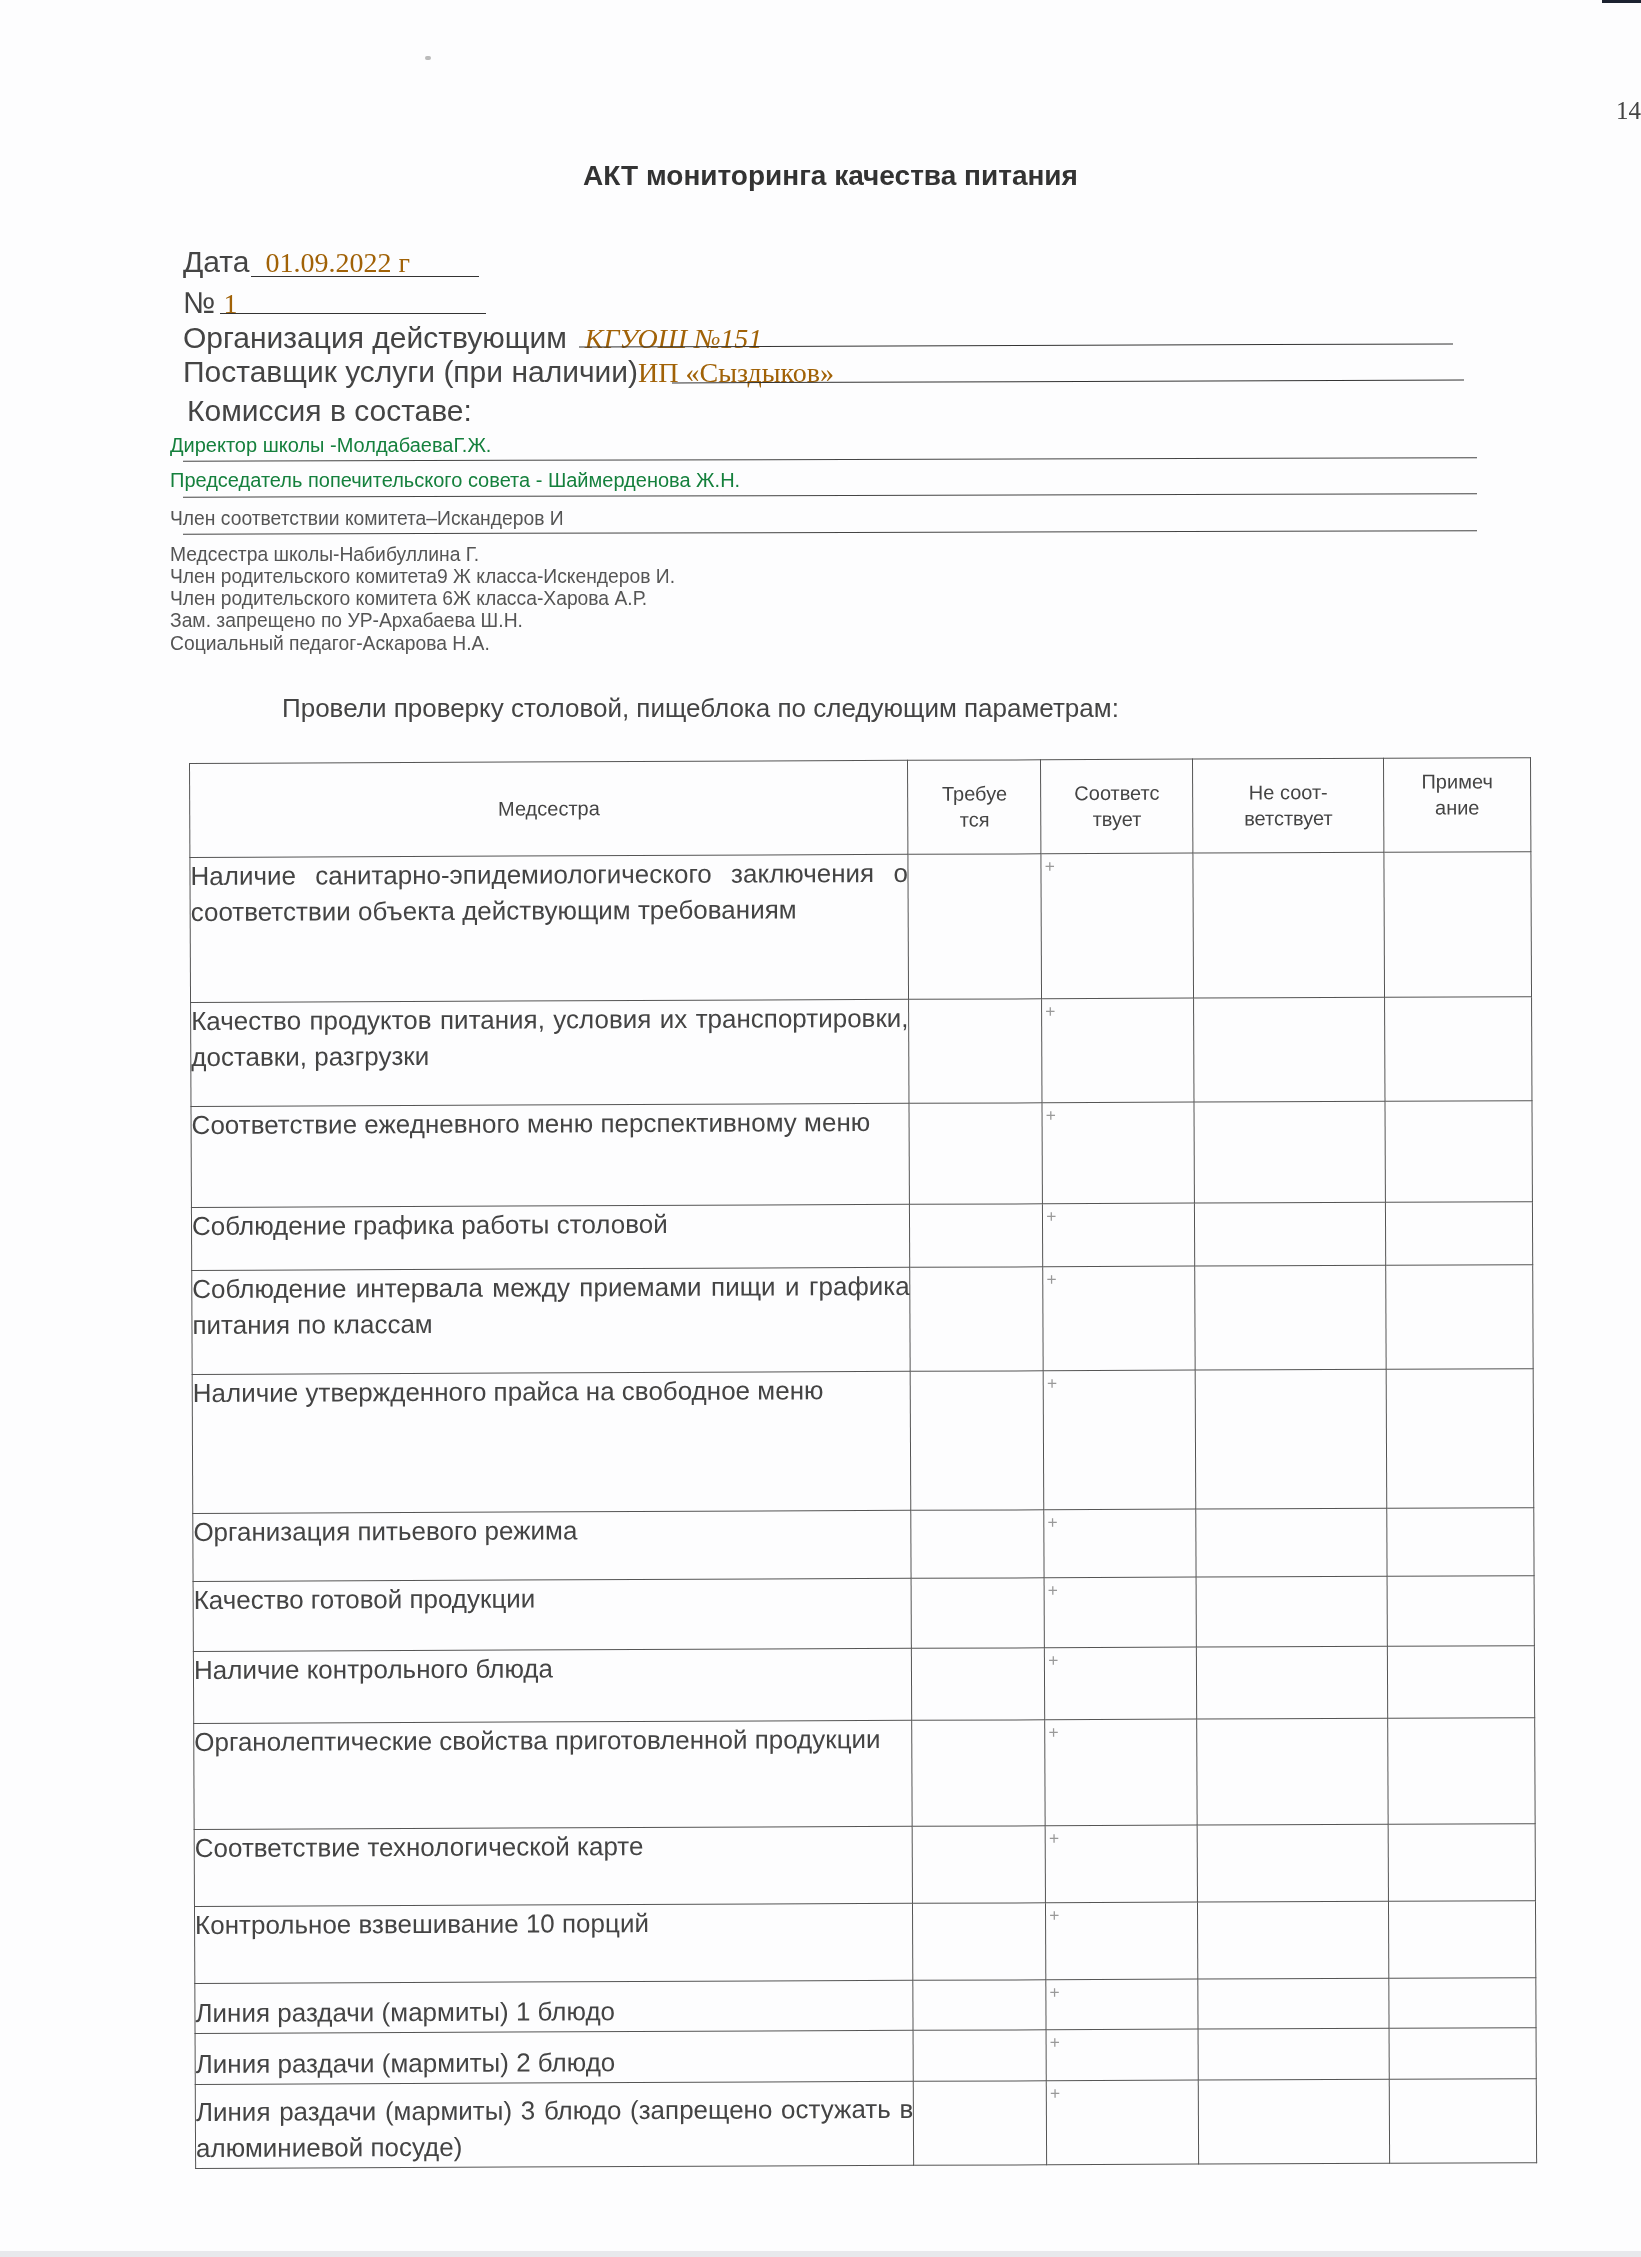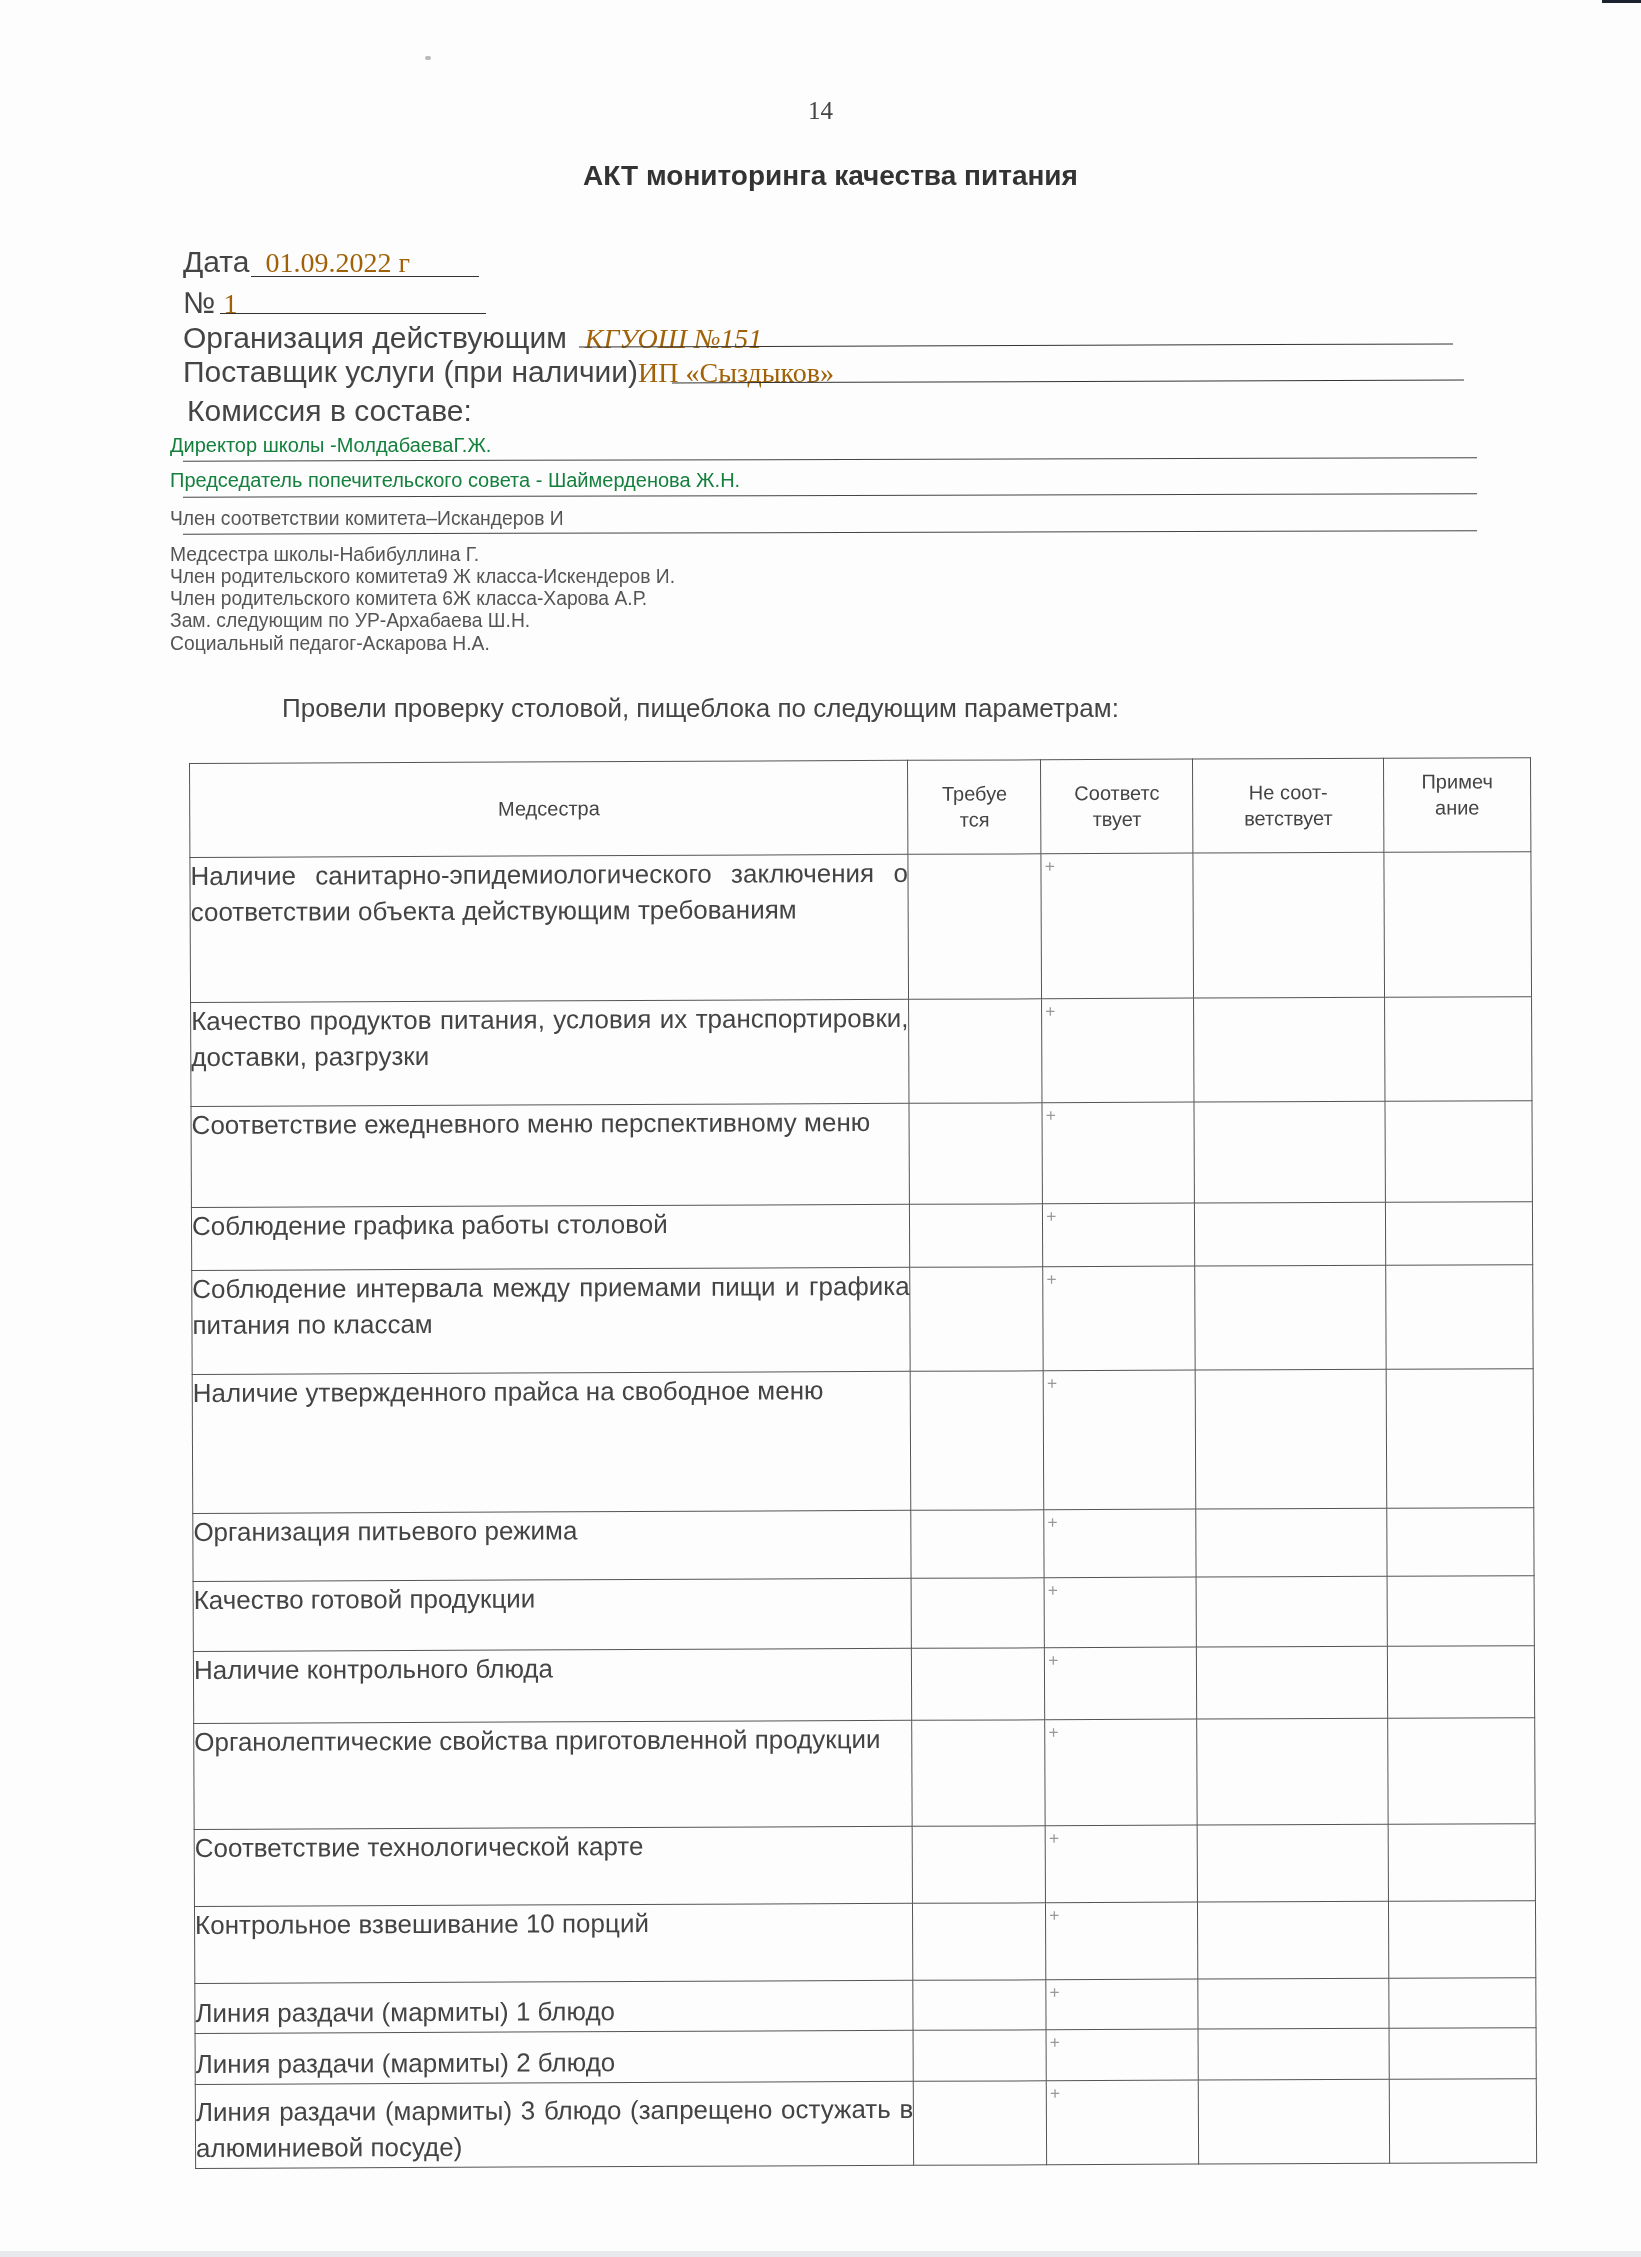--- a/index.html
+++ b/index.html
@@ -1,21 +1,21 @@
 <!DOCTYPE html>
 <html><head>
 <meta charset="utf-8">
 <style>
   html, body { margin:0; padding:0; }
   body {
     width:1641px; height:2257px; background:#fdfdfe; position:relative; overflow:hidden;
     font-family:"Liberation Sans", sans-serif; color:#3a3a3a;
   }
   .abs { position:absolute; }
-  .page-num { left:0; width:1641px; top:97px; text-align:center; font-family:"Liberation Serif", serif; font-size:25px; color:#444; }
+  .page-num { left:0; width:1641px; top:97px; text-align:right; font-family:"Liberation Serif", serif; font-size:25px; color:#444; }
   .title { left:0; width:1661px; top:160px; text-align:center; font-size:28px; font-weight:bold; color:#333; }
   .field { font-size:30px; color:#444; white-space:nowrap; }
   .field .val { font-family:"Liberation Serif", serif; font-size:28px; color:#a16207; }
   .uline { position:absolute; border-bottom:1.9px solid #333; }
   .member { font-size:19.3px; color:#555; white-space:nowrap; }
   .member-lg { font-size:20px; color:#15803d; white-space:nowrap; }
   .rule { position:absolute; height:0; border-top:1.9px solid #444; }
   .intro { left:282px; top:693px; font-size:26px; color:#444; white-space:nowrap; }
 
   table.grid { position:absolute; left:189px; top:763px; width:1342px; border-collapse:collapse; transform:rotate(-0.25deg); transform-origin:left top; }
@@ -64,21 +64,21 @@
 
 <div class="abs member-lg" style="left:170px; top:434px;">Директор  школы -МолдабаеваГ.Ж.</div>
 <div class="rule" style="left:183px; top:459px; width:1294px; transform:rotate(-0.15deg);"></div>
 <div class="abs member-lg" style="left:170px; top:469px;text-align:right;">Председатель  попечительского  совета  - Шаймерденова Ж.Н.</div>
 <div class="rule" style="left:183px; top:495px; width:1294px; transform:rotate(-0.15deg);"></div>
 <div class="abs member" style="left:170px; top:508px;">Член соответствии комитета–Искандеров И</div>
 <div class="rule" style="left:183px; top:532px; width:1294px; transform:rotate(-0.15deg);"></div>
 <div class="abs member" style="left:170px; top:544px;">Медсестра  школы-Набибуллина Г.</div>
 <div class="abs member" style="left:170px; top:566px;">Член родительского  комитета9 Ж класса-Искендеров И.</div>
 <div class="abs member" style="left:170px; top:588px;">Член  родительского комитета 6Ж класса-Харова А.Р.</div>
-<div class="abs member" style="left:170px; top:610px;">Зам. следующим по УР-Архабаева Ш.Н.</div>
+<div class="abs member" style="left:170px; top:610px;">Зам. запрещено по УР-Архабаева Ш.Н.</div>
 <div class="abs member" style="left:170px; top:633px;">Социальный  педагог-Аскарова Н.А.</div>
 
 <div class="abs intro">Провели проверку столовой, пищеблока по следующим параметрам:</div>
 
 <table class="grid">
   <colgroup>
     <col style="width:719px">
       <col style="width:133px">
       <col style="width:152px">
       <col style="width:191px">

